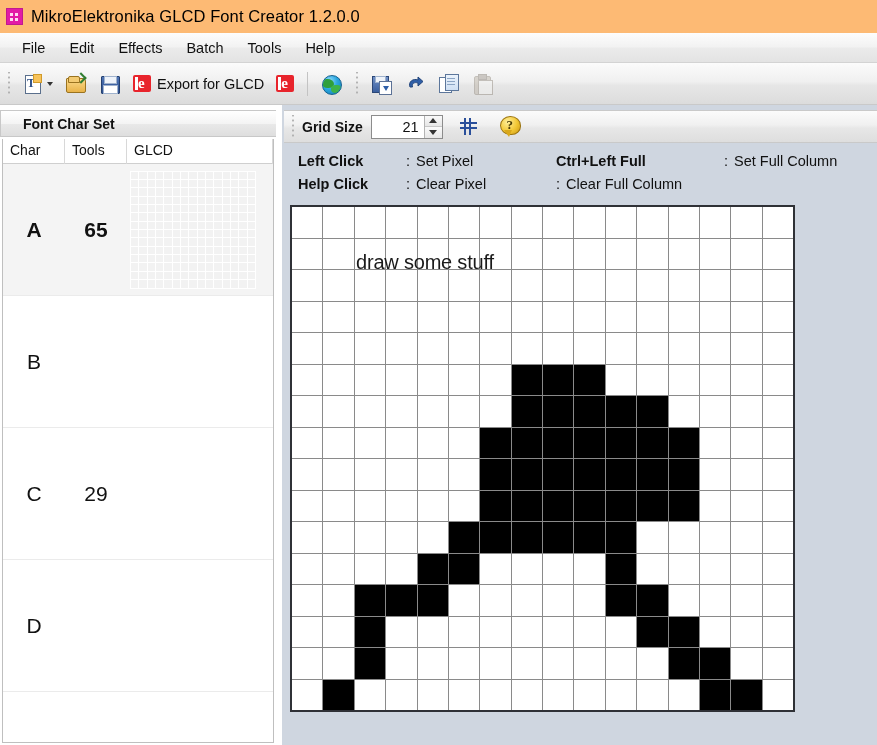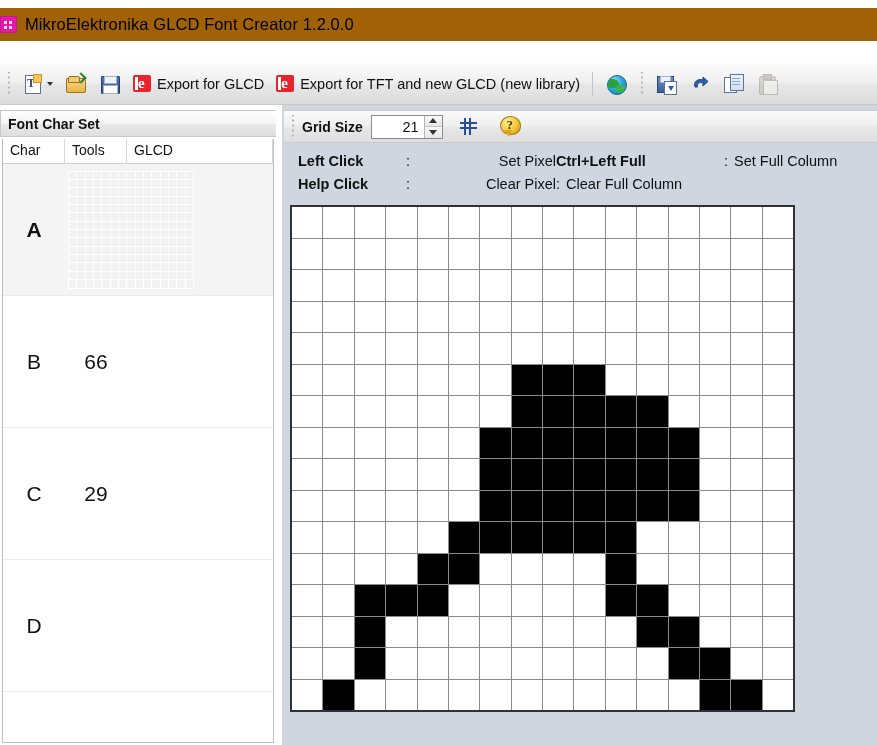--- a/index.html
+++ b/index.html
@@ -21,25 +21,26 @@
     position: relative;
     width: 877px;
     height: 745px;
     overflow: hidden;
     background: #ffffff;
   }
 
   
   .titlebar {
     position: absolute;
-    left: 0; top: 8px;
+    left: 0; top: 0;
     width: 877px; height: 33px;
-    background: #a16207;
+    background: #fdba74;
     display: flex;
     align-items: center;
+    padding-left: 6px;
     box-sizing: border-box;
   }
   .app-icon {
     width: 17px; height: 17px;
     position: relative;
     flex: 0 0 auto;
     margin-right: 8px;
     background: #e21aa6;
     border: 1px solid #c0188f;
     box-sizing: border-box;
@@ -284,21 +285,21 @@
   }
 
   
   .panel-header {
     position: absolute;
     background: linear-gradient(to bottom, #ffffff 0%, #f4f4f4 50%, #e9e9e9 51%, #dedede 100%);
     border: 1px solid #c8c8c8;
     box-sizing: border-box;
     display: flex;
     align-items: center;
-    padding-left: 7px;
+    padding-left: 22px;
     font-weight: bold;
     font-size: 14px;
     color: #111;
   }
 
   
   #left-panel {
     position: absolute;
     left: 0; top: 110px;
     width: 282px; height: 635px;
@@ -504,21 +505,21 @@
   }
   .legend-row.r1 { left: 14px; top: 3px; }
   .legend-row.r2 { left: 14px; top: 26px; }
   .lg-key {
     font-weight: bold; font-size: 14.5px; color: #111;
   }
   .lg-sep { font-size: 14.5px; color: #111; }
   .lg-val { font-size: 14.5px; color: #111; }
 
   .lg-c1 { width: 108px; }
-  .lg-c2 { width: 140px; text-align: right; }
+  .lg-c2 { width: 140px; }
   .lg-c3 { width: 168px; }
   .lg-c4 { width: 162px; }
 
   
   #draw-wrap {
     position: absolute;
     left: 290px; top: 205px;
     width: 505px; height: 507px;
     background: #ffffff;
     border: 2px solid #2f3136;
@@ -552,20 +553,28 @@
 </head>
 <body>
 
 <div id="app">
 
   <div class="titlebar">
     <span class="app-icon"></span>
     <span class="title-text">MikroElektronika GLCD Font Creator 1.2.0.0</span>
   </div>
 
+  <div class="menubar">
+    <div class="menu-item">File</div>
+    <div class="menu-item">Edit</div>
+    <div class="menu-item">Effects</div>
+    <div class="menu-item">Batch</div>
+    <div class="menu-item">Tools</div>
+    <div class="menu-item">Help</div>
+  </div>
 
   <div class="toolbar">
     <span class="grip"></span>
 
     <div class="tb-btn">
       <span class="ico ico-newfont">
         <span class="pg"></span>
           <span class="tchar">T</span>
           <span class="spark"></span>
       </span>
@@ -596,21 +605,20 @@
       </span>
       <span class="tb-label">Export for GLCD</span>
     </div>
 
     <div class="tb-btn">
       <span class="ico ico-e">
         <span class="sq"></span>
           <span class="bar"></span>
           <span class="ch">e</span>
       </span>
-      <span class="tb-label">Export for TFT and new GLCD (new library)</span>
     </div>
 
     <div class="tb-sep"></div>
 
     <div class="tb-btn">
       <span class="ico ico-globe">
           <span class="g"></span>
         </span>
     </div>
 
@@ -658,20 +666,21 @@
 
   <div class="grid-table">
     <div class="gt-head">
       <div class="th th-char">Char</div>
       <div class="th th-code">Tools</div>
       <div class="th th-glcd">GLCD</div>
     </div>
     <div id="charset-rows">
         <div class="gt-row selected">
           <div class="td td-char">A</div>
+          <div class="td td-code">65</div>
           <div class="td td-glcd">
             <div class="mini-grid">
               <i></i>
               <i></i>
               <i></i>
               <i></i>
               <i></i>
               <i></i>
               <i></i>
               <i></i>
@@ -875,21 +884,20 @@
               <i></i>
               <i></i>
               <i></i>
               <i></i>
               <i></i>
             </div>
           </div>
         </div>
         <div class="gt-row">
           <div class="td td-char">B</div>
-          <div class="td td-code">66</div>
           <div class="td td-glcd"></div>
         </div>
         <div class="gt-row">
           <div class="td td-char">C</div>
           <div class="td td-code">29</div>
           <div class="td td-glcd"></div>
         </div>
         <div class="gt-row">
           <div class="td td-char">D</div>
           <div class="td td-glcd"></div>
@@ -1197,15 +1205,16 @@
         <div class="cell"></div>
         <div class="cell"></div>
         <div class="cell"></div>
         <div class="cell"></div>
         <div class="cell"></div>
         <div class="cell"></div>
         <div class="cell on"></div>
         <div class="cell on"></div>
         <div class="cell"></div>
       </div>
+    <div class="draw-text">draw some stuff</div>
   </div>
 
 </div>
 
 </body></html>

